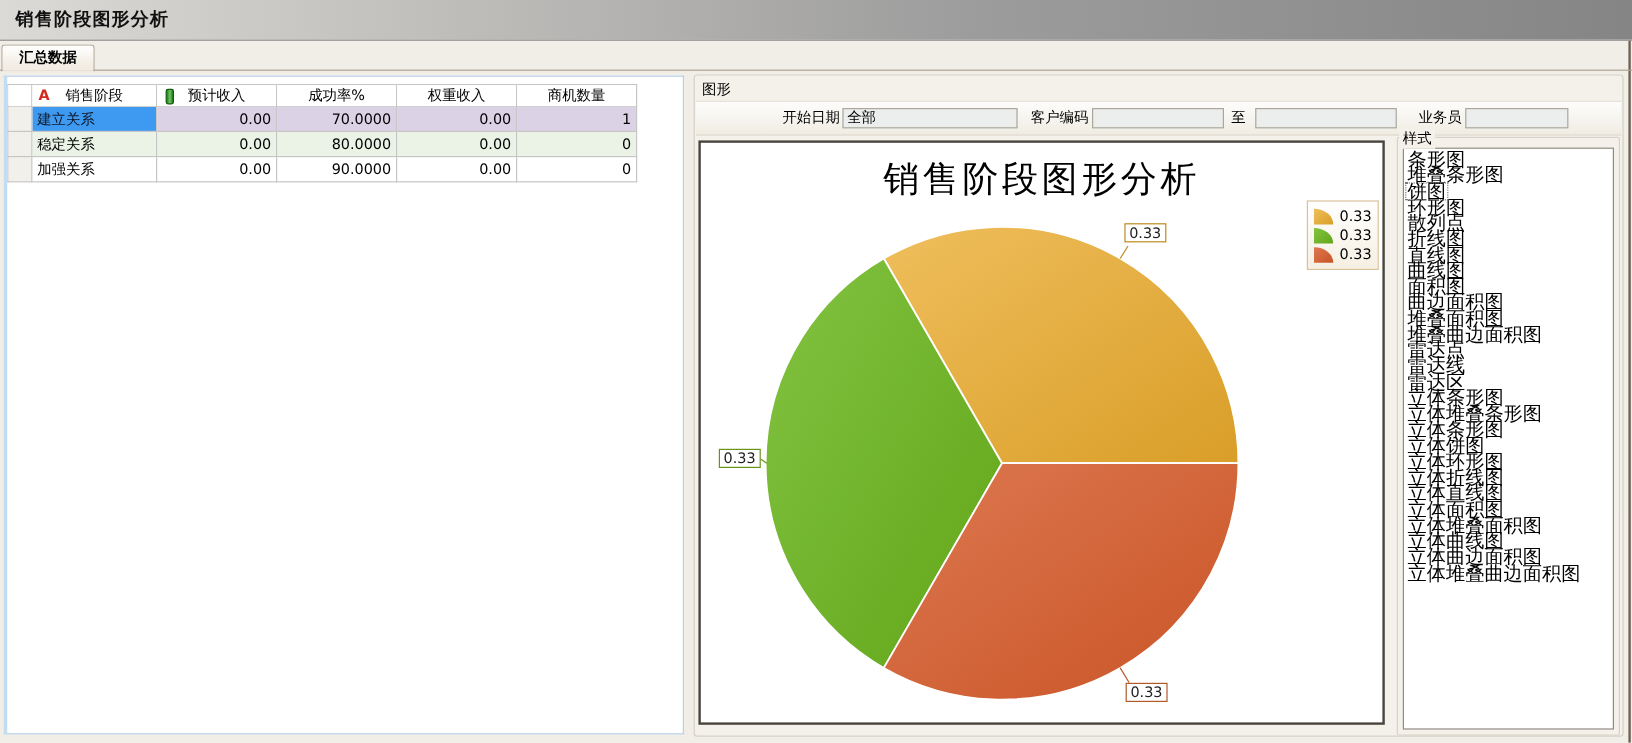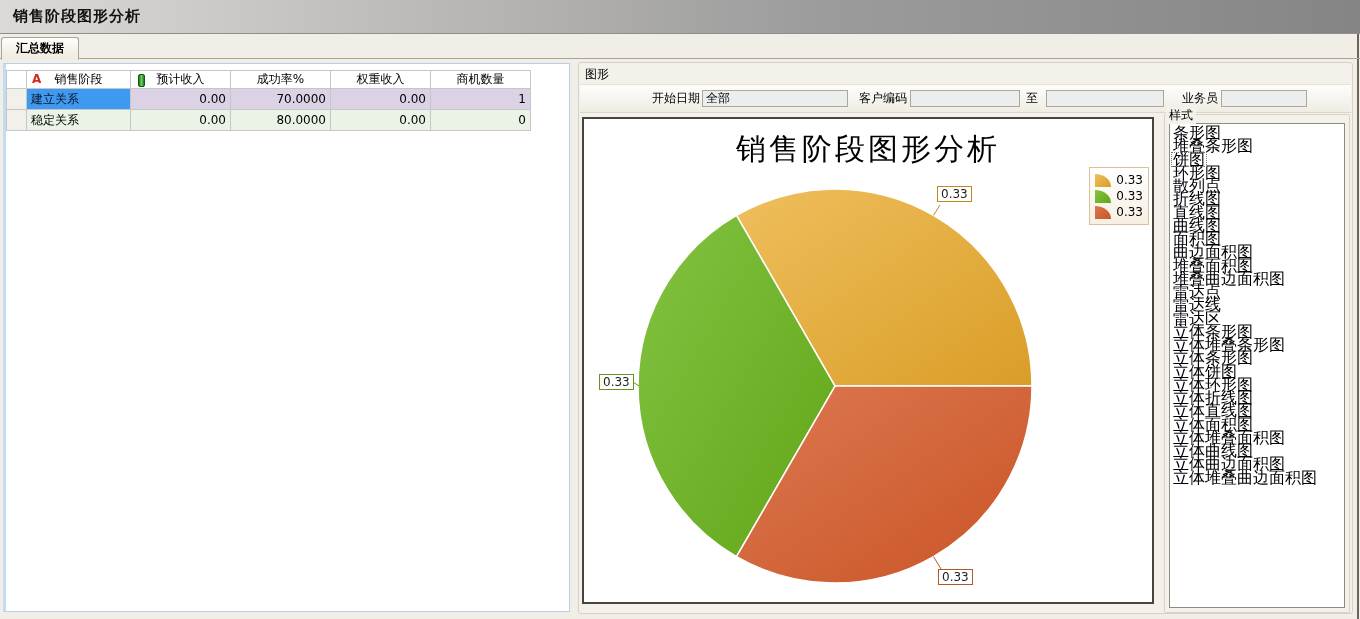--- a/index.html
+++ b/index.html
@@ -174,20 +174,28 @@
       <td class="num">0.00</td>
       <td class="num">70.0000</td>
       <td class="num">0.00</td>
       <td class="num">1</td>
     </tr>
     <tr class="row-green">
       <td class="stub"></td>
       <td>稳定关系</td>
       <td class="num">0.00</td>
       <td class="num">80.0000</td>
+      <td class="num">0.00</td>
+      <td class="num">0</td>
+    </tr>
+    <tr>
+      <td class="stub"></td>
+      <td>加强关系</td>
+      <td class="num">0.00</td>
+      <td class="num">90.0000</td>
       <td class="num">0.00</td>
       <td class="num">0</td>
     </tr>
   </tbody>
     </table>
 </div>
 
 <div id="right-panel">
   <span id="graph-label">图形</span>
 

